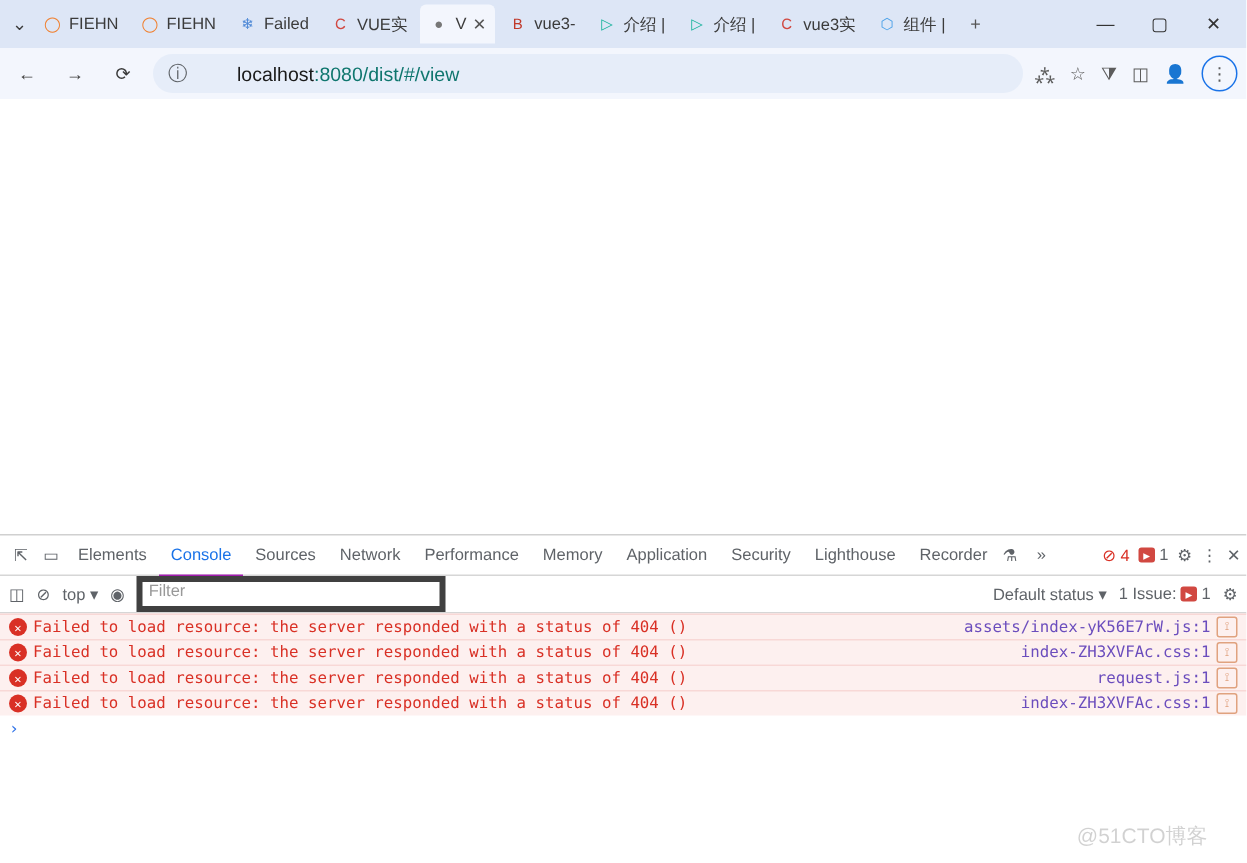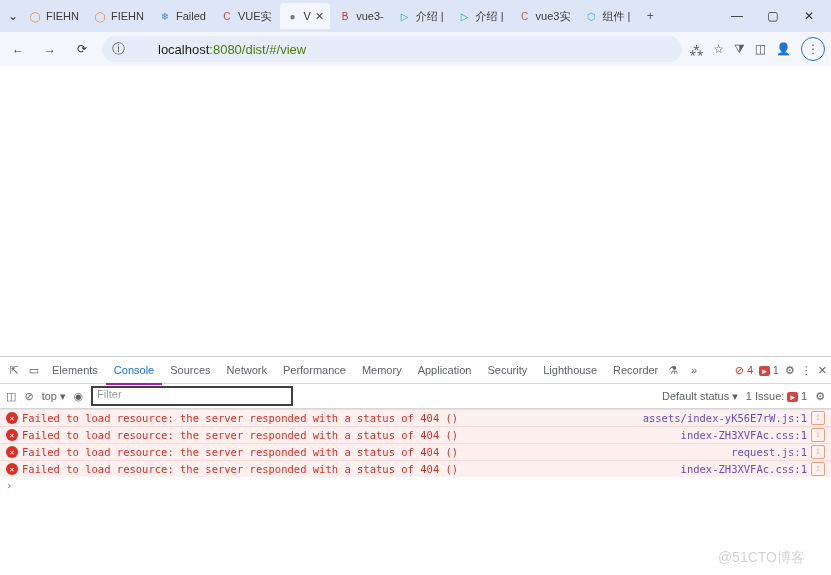--- a/index.html
+++ b/index.html
@@ -8,33 +8,33 @@
 .tab{display:flex;align-items:center;height:26px;padding:0 6px;margin-right:2px;font-size:11px;color:#3b3b3b;border-radius:4px 4px 0 0;max-width:60px;overflow:hidden;white-space:nowrap;}
 .tab.active{background:#f3f6fd;}
 .tab .fav{width:14px;height:14px;margin-right:4px;flex:none;display:flex;align-items:center;justify-content:center;font-size:10px;}
 .tab .close{margin-left:4px;color:#555;}
 .winctl{margin-left:auto;display:flex;}
 .winctl div{width:36px;height:28px;display:flex;align-items:center;justify-content:center;font-size:12px;color:#333;}
 .nav-bar{background:#f3f6fd;height:34px;display:flex;align-items:center;padding:0 6px;gap:8px;}
 .nav-btn{width:24px;height:24px;display:flex;align-items:center;justify-content:center;color:#3b3b3b;border-radius:50%;}
 .url-box{flex:1;height:26px;background:#e6edf9;border-radius:14px;display:flex;align-items:center;padding:0 10px;color:#333;font-size:13px;}
 .url-host{color:#1a1a1a;padding-left:27px;}
-.url-path{color:#4d7c0f;}
+.url-path{color:#0f766e;}
 .nav-icons{display:flex;gap:10px;align-items:center;color:#5c5c5c;}
 .nav-icons .circ{border:1.5px solid #1a73e8;border-radius:50%;width:22px;height:22px;display:flex;align-items:center;justify-content:center;color:#5c5c5c;}
 .content{height:290px;background:#fff;border-bottom:1px solid #d0d0d0;}
 .dt-tabs{height:26px;display:flex;align-items:center;border-bottom:1px solid #d6d6d6;padding:0 4px;font-size:11px;color:#5f6368;}
 .dt-tabs .icn{width:20px;text-align:center;color:#5f6368;}
 .dt-tab{padding:0 8px;height:26px;line-height:26px;cursor:default;}
 .dt-tab.active{color:#1a73e8;border-bottom:2px solid #a21caf;margin-bottom:-1px;}
 .dt-right{margin-left:auto;display:flex;align-items:center;gap:6px;font-size:11px;}
 .cnt-err{color:#d93025;}
 .cnt-wrn{background:#d14841;color:#fff;font-size:9px;padding:0 3px;border-radius:2px;}
 .cons-toolbar{height:24px;display:flex;align-items:center;border-bottom:1px solid #d6d6d6;padding:0 6px;gap:8px;font-size:11px;color:#5f6368;}
-.cons-toolbar .filter{flex:0 0 190px;height:16px;border:2px solid #404040;padding:0 4px;color:#999;}
+.cons-toolbar .filter{flex:0 0 190px;height:16px;border:4px solid #404040;padding:0 4px;color:#999;}
 .cons-toolbar .flex{flex:1;}
 .cons-line{display:flex;align-items:center;height:16px;font-family:Consolas,monospace;font-size:10.5px;background:#fdf0ef;border-top:1px solid #f8d8d6;padding:0 6px;color:#d93025;}
 .cons-line .dot{width:12px;height:12px;background:#d93025;color:#fff;border-radius:50%;font-size:8px;display:flex;align-items:center;justify-content:center;margin-right:4px;}
 .cons-line .src{margin-left:auto;color:#6b4dbd;}
 .cons-line .vm{width:12px;height:12px;margin-left:4px;border:1px solid #e0a27f;color:#e0a27f;border-radius:2px;font-size:8px;display:flex;align-items:center;justify-content:center;}
 .prompt{font-family:Consolas,monospace;font-size:11px;color:#3073e8;padding:2px 6px;}
 .watermark{position:absolute;right:26px;bottom:8px;color:rgba(0,0,0,.18);font-size:14px;}
 </style>
 </head>
 <body>

